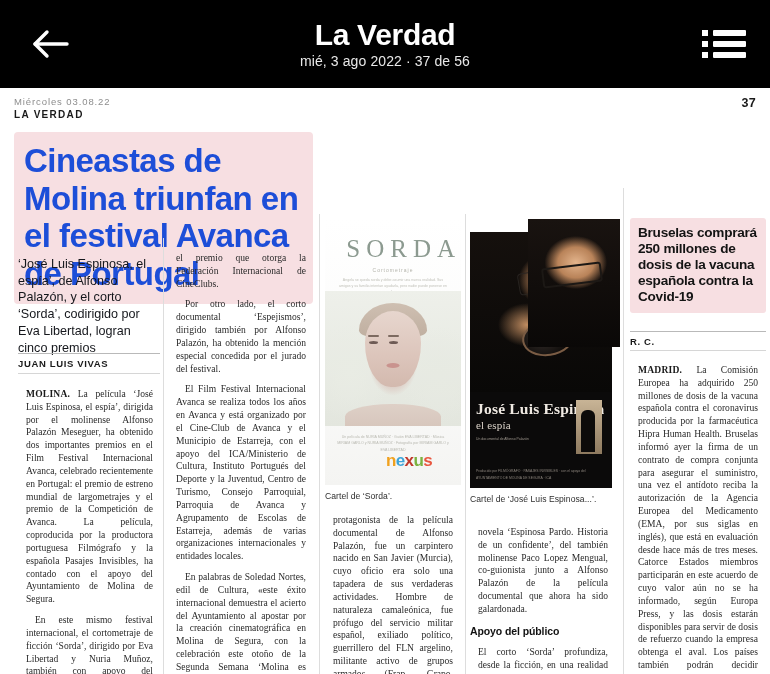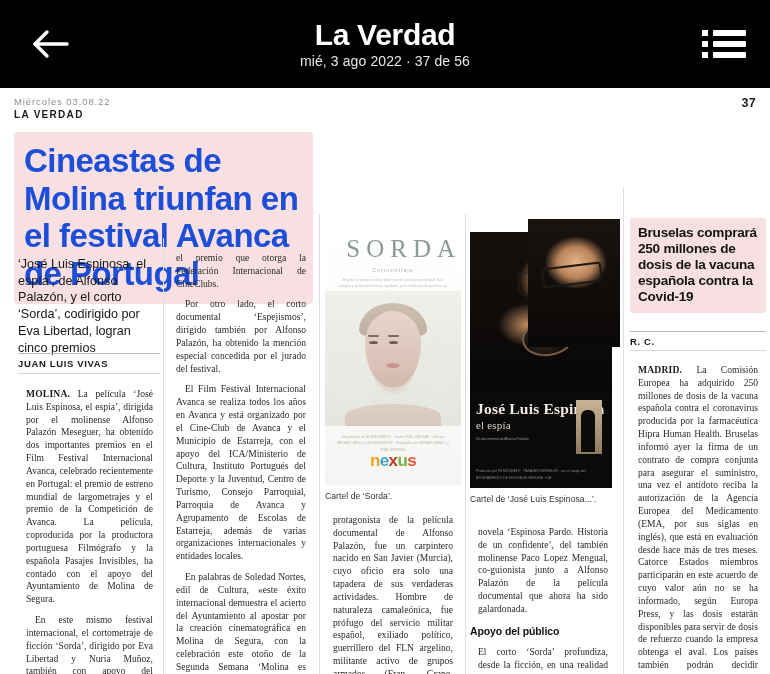--- a/index.html
+++ b/index.html
@@ -256,21 +256,21 @@
     position:absolute; left:50%; transform:translateX(-50%);
     bottom:-4px; width:96px; height:26px;
     border-radius: 48% 48% 0 0;
     background: linear-gradient(#ded0c7, #d6c5bb);
   }
   .sorda-credits {
     position: absolute; top: 215px; left: 10px; right: 10px;
     font-size: 3.6px; line-height: 1.8; color: #b9b9b1; text-align: center;
   }
   .nexus {
-    position: absolute; bottom: 14px; left: 0; width: 100%;
+    position: absolute; bottom: 14px; left: 16px; width: 100%;
     text-align: center;
     font-size: 17px; font-weight: 800; letter-spacing: -0.6px;
   }
   .nexus span:nth-child(1){color:#f0a11e;}
   .nexus span:nth-child(2){color:#3da4d9;}
   .nexus span:nth-child(3){color:#c0392b;}
   .nexus span:nth-child(4){color:#7bb241;}
   .nexus span:nth-child(5){color:#e8563f;}
   .cap-sorda { left: 325px; top: 403px; }
 

